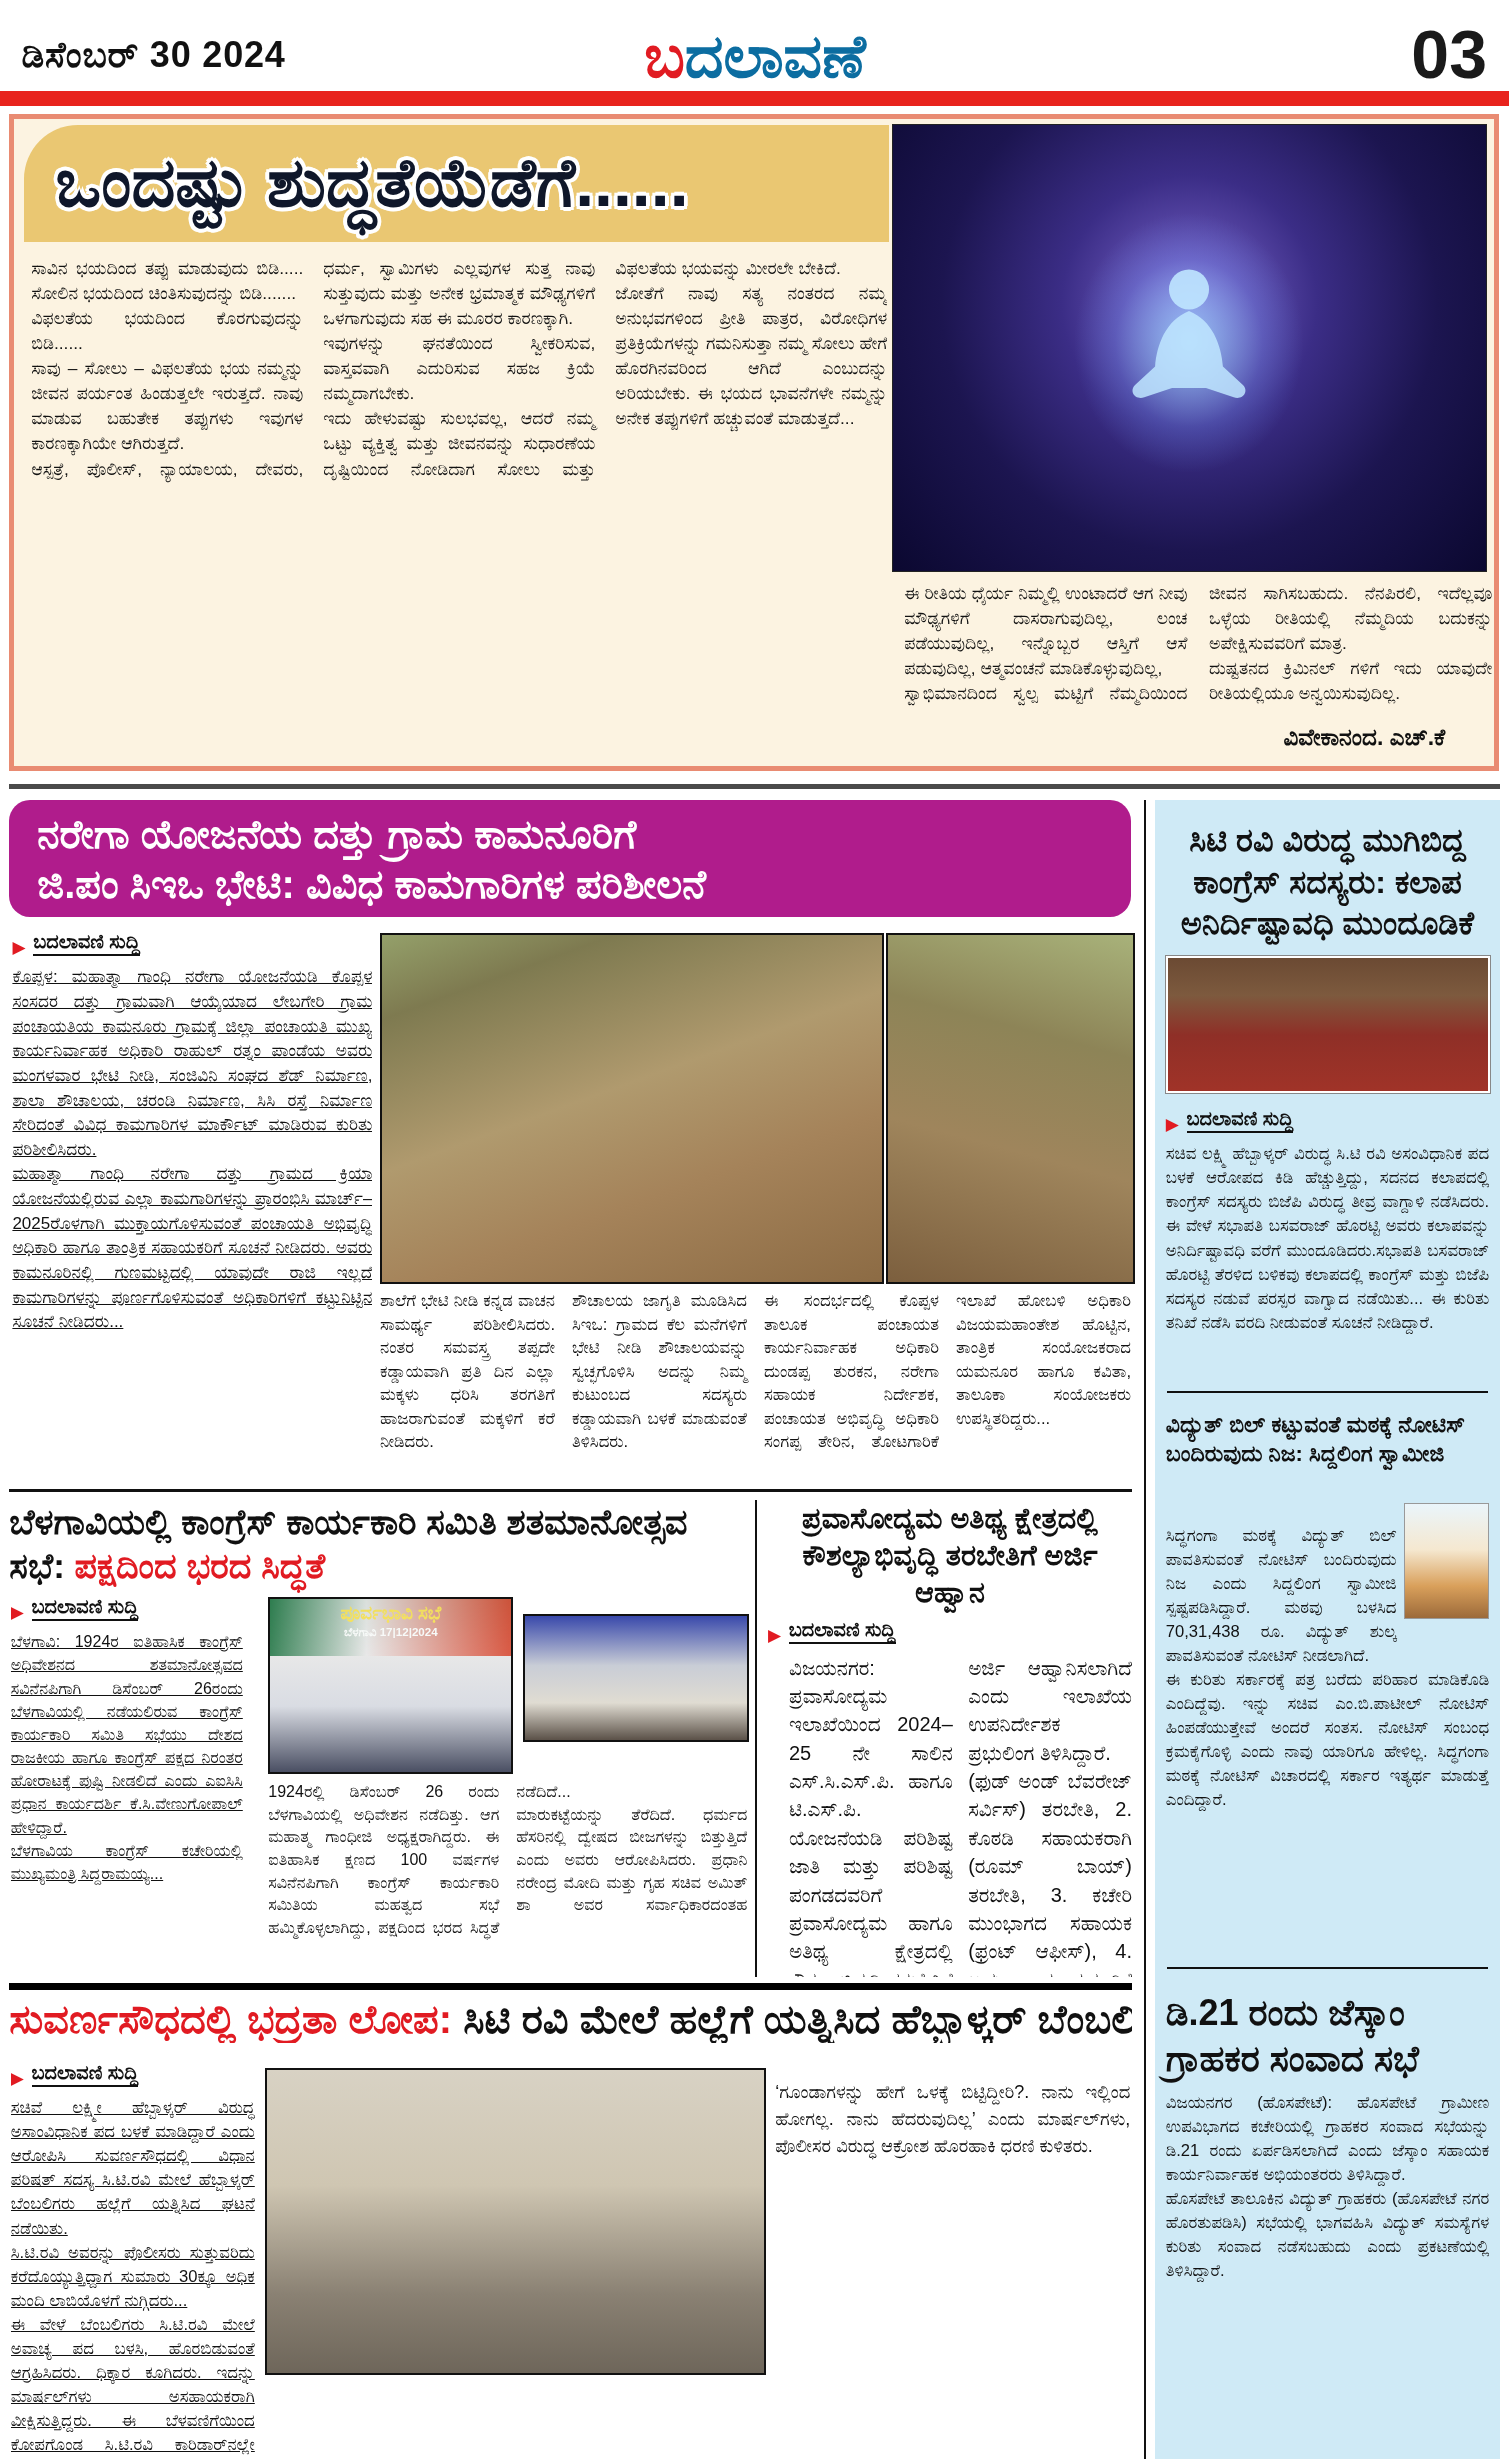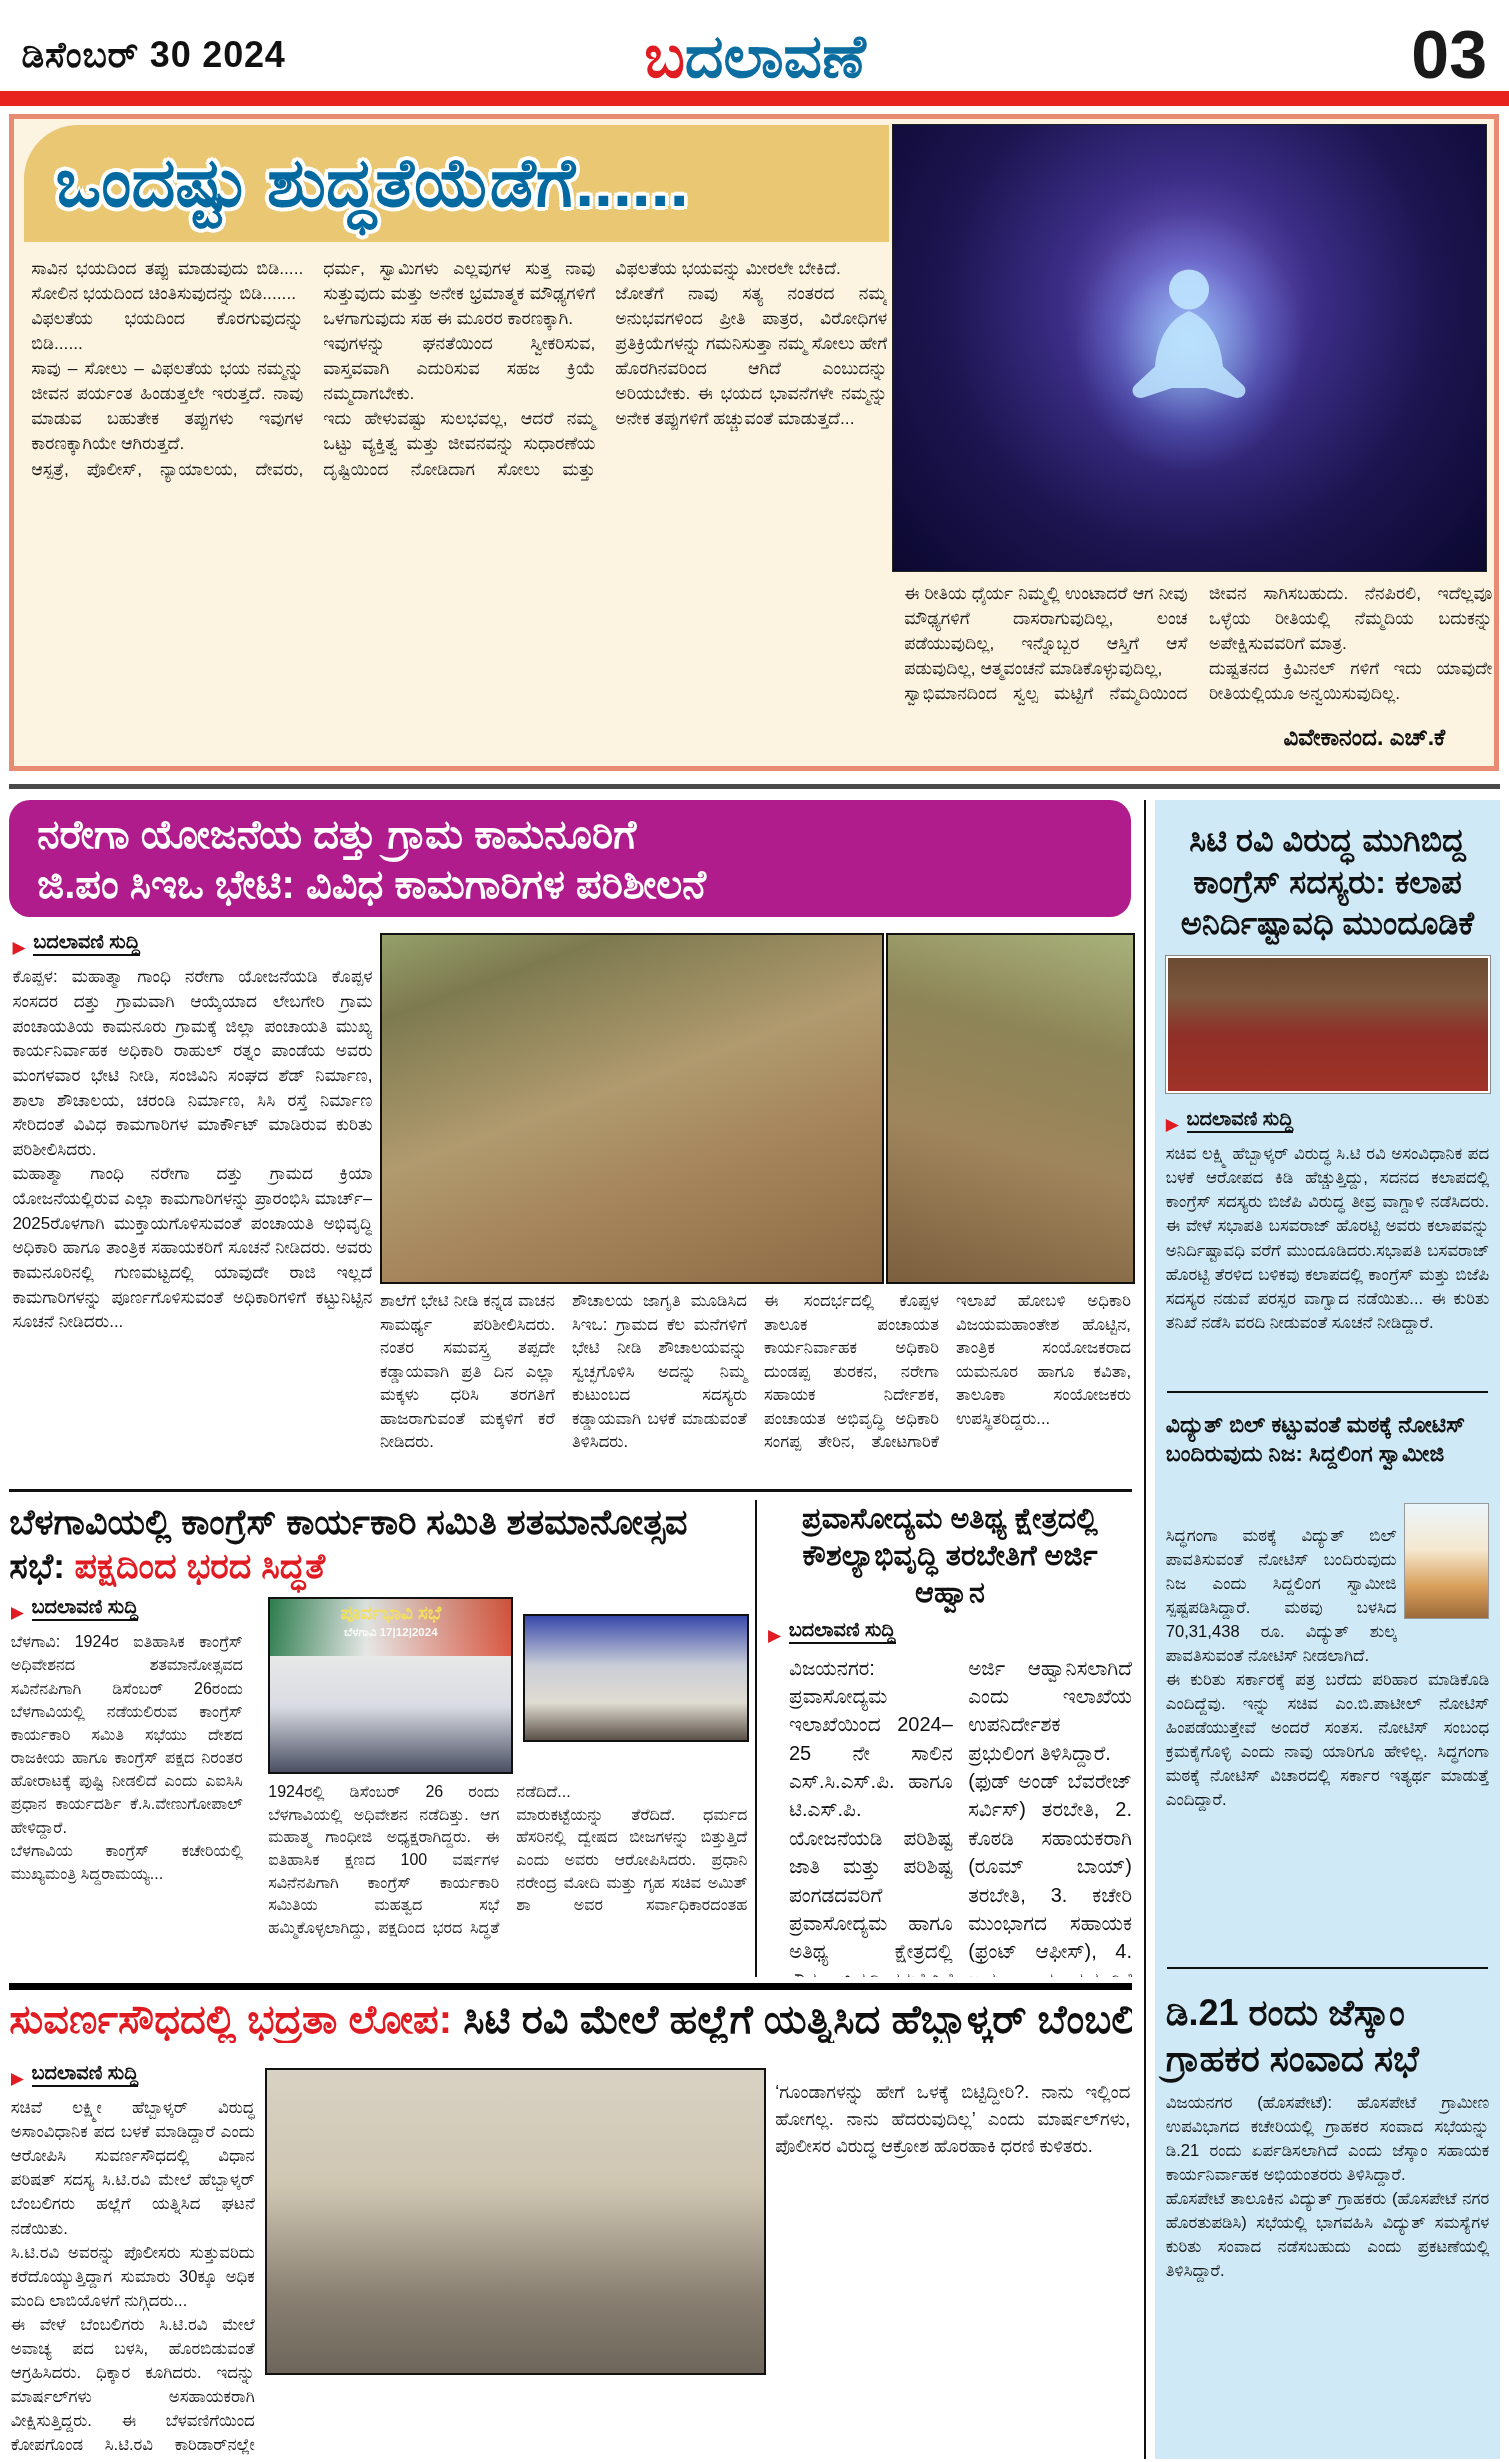--- a/index.html
+++ b/index.html
@@ -10,21 +10,21 @@
   .hdr-date{left:21.6px;top:34px;font-size:36px;font-weight:bold;letter-spacing:0.8px;}
   .hdr-masthead{left:0;right:0;top:21.6px;text-align:center;font-size:60px;font-weight:bold;}
   .mast-lead{color:#e11b22;}
   .mast-rest{color:#0c6da1;}
   .hdr-pagenum{right:23px;top:15.4px;font-size:68px;font-weight:bold;color:#1a1a1a;}
   .redbar{left:0;top:91px;width:1510px;height:15.4px;background:#e8231d;}
   
   .feature{left:9.3px;top:114px;width:1480px;height:647px;border:5.4px solid #e98b72;background:#fcf3e1;}
   .f-band{position:absolute;left:9.3px;top:6.2px;width:865px;height:117px;background:#eac772;
           border-radius:54px 0 0 0;display:flex;align-items:center;padding-left:32px;box-sizing:border-box;}
-  .f-band-text{font-size:68px;font-weight:bold;color:#0369a1;
+  .f-band-text{font-size:68px;font-weight:bold;color:#0f172a;
      text-shadow:-3.1px -3.1px 0 #fff,3.1px -3.1px 0 #fff,-3.1px 3.1px 0 #fff,3.1px 3.1px 0 #fff,0 -3.9px 0 #fff,0 3.9px 0 #fff,-3.9px 0 0 #fff,3.9px 0 0 #fff;}
   .f-med{position:absolute;right:7.7px;top:4.6px;width:593px;height:446px;border:1.5px solid #222;
          background:radial-gradient(circle at 50% 40%,#7f6ad1 0%,#3b2d86 32%,#1c1550 62%,#0b0830 100%);overflow:hidden;}
   .f-med-glow{position:absolute;left:50%;top:50%;width:232px;height:263px;transform:translate(-50%,-52%);
          background:radial-gradient(ellipse at center,rgba(160,220,255,.8) 0%,rgba(120,160,255,.25) 45%,rgba(0,0,0,0) 70%);}
   .f-med svg{position:absolute;left:50%;top:50%;transform:translate(-50%,-50%);}
   .f-body-left{position:absolute;left:17px;top:137px;width:856px;height:488px;
          column-count:3;column-gap:20px;font-size:17.4px;line-height:1.44;text-align:justify;
          white-space:pre-line;overflow:hidden;}
   .f-body-right{position:absolute;left:890px;top:462px;width:588px;height:139px;
@@ -40,21 +40,21 @@
   .rule-sec4{left:9.3px;top:1983px;width:1123px;height:7px;background:#000;}
   
   .magenta{left:9.3px;top:800px;width:1122px;height:117px;background:#b01c8c;color:#fff;
            display:flex;flex-direction:column;justify-content:center;padding-left:28px;box-sizing:border-box;border-radius:21px;}
   .magenta .l1{font-size:40px;font-weight:bold;line-height:1.25;}
   .magenta .l2{font-size:40px;font-weight:bold;line-height:1.25;}
   .byline{display:flex;align-items:flex-end;gap:7.7px;font-weight:bold;font-size:19.3px;margin-bottom:9.3px;}
   .byline .tri{color:#e11b22;font-size:17px;line-height:1;}
   .byline .lbl{border-bottom:2.3px solid #111;padding-bottom:1px;}
   .n-left{left:12.4px;top:931px;width:360px;height:545px;overflow:hidden;}
-  .bodytxt{font-size:17px;line-height:1.45;text-align:justify;white-space:pre-line;}
+  .bodytxt{font-size:17px;line-height:1.45;text-align:justify;white-space:pre-line;text-decoration:underline;}
   .n-photo1{left:380px;top:933px;width:500px;height:347px;border:2.3px solid #111;
             background:linear-gradient(160deg,#94a06a 0%,#7e7a50 16%,#b09a6e 45%,#a5835a 68%,#8c6b44 100%);}
   .n-photo2{left:886px;top:933px;width:245px;height:347px;border:2.3px solid #111;
             background:linear-gradient(195deg,#a8b27a 0%,#8d8457 30%,#9f855c 60%,#7c5f3e 100%);}
   .n-bottom{left:380px;top:1289px;width:751px;height:188px;column-count:4;column-gap:17px;
             font-size:16.6px;line-height:1.42;text-align:justify;white-space:pre-line;overflow:hidden;}
   
   .rail{left:1155px;top:800px;width:345px;height:1659px;background:#cfeaf6;box-sizing:border-box;
         padding:7.7px 10.8px;overflow:hidden;}
   .r-head1{font-size:32px;font-weight:bold;text-align:center;line-height:1.3;padding:12.4px 1.5px 10.8px;}

